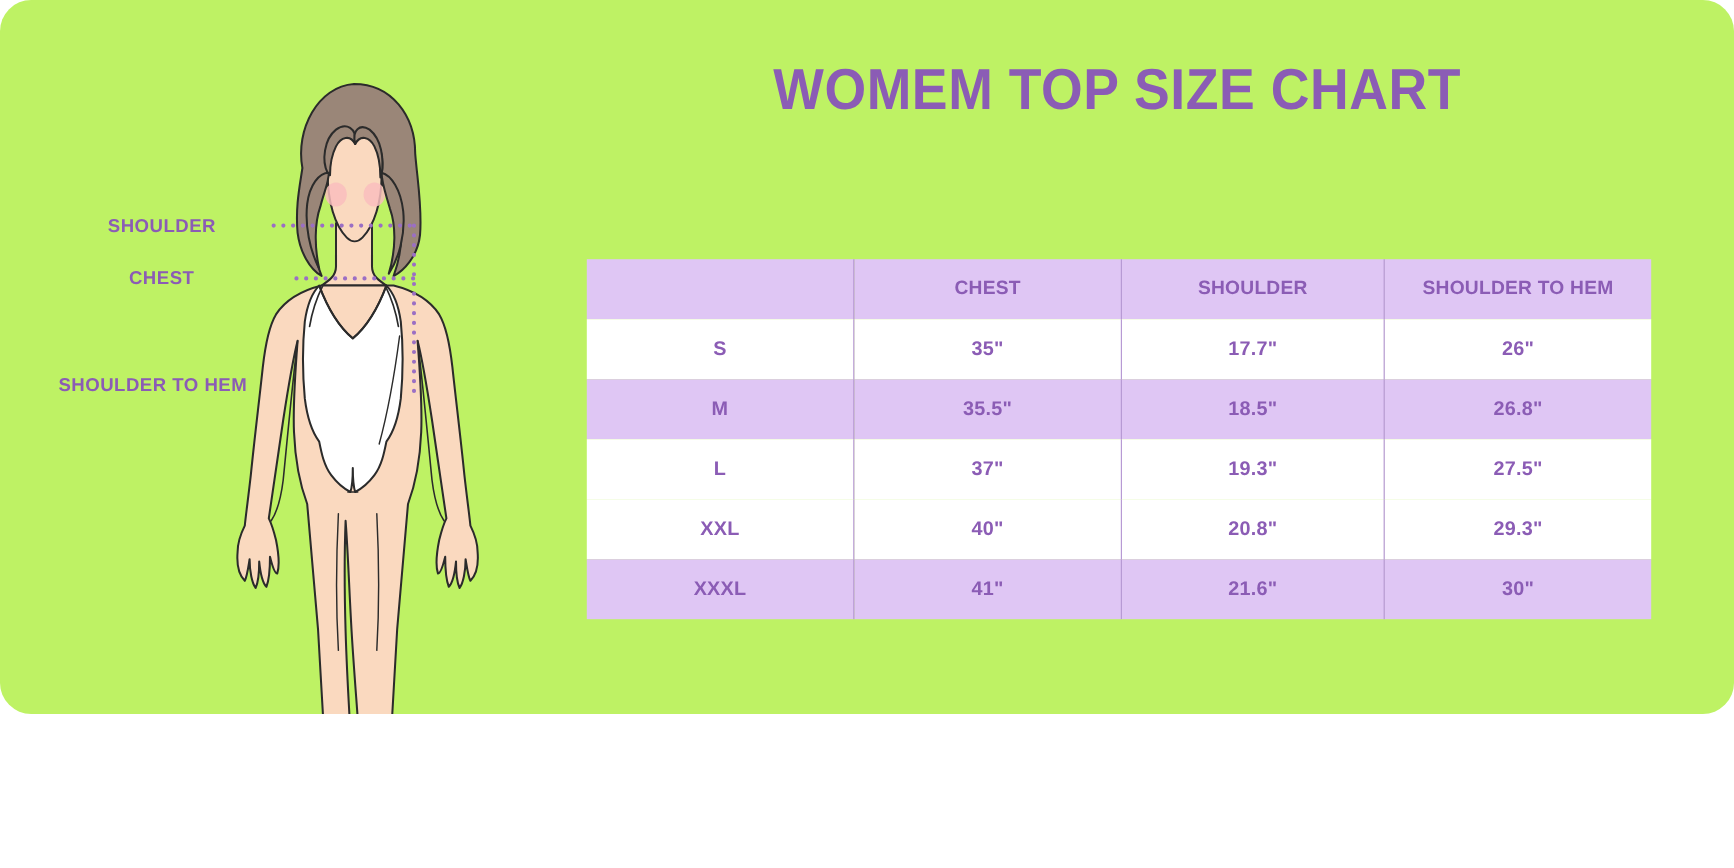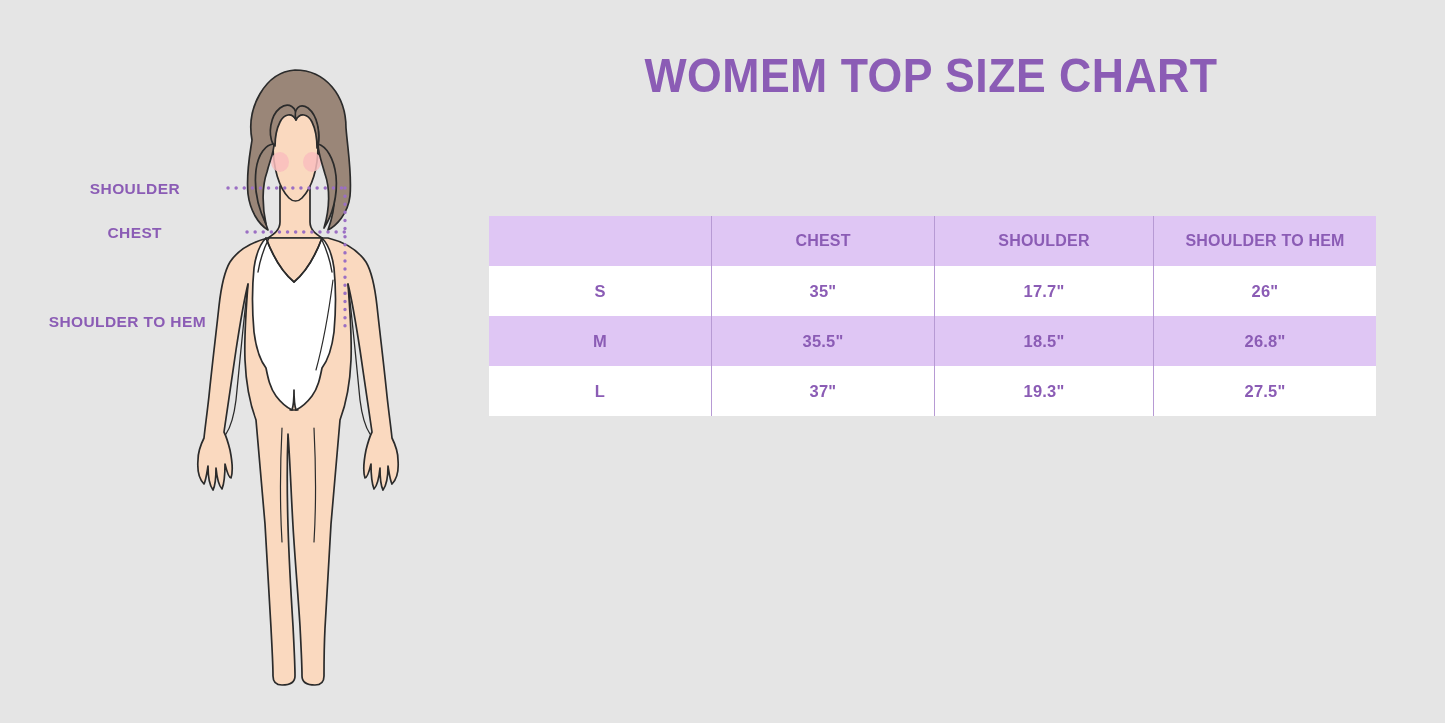--- a/index.html
+++ b/index.html
@@ -6,23 +6,24 @@
     margin: 0;
     padding: 0;
     background: #ffffff;
   }
   body {
     font-family: "Liberation Sans", sans-serif;
   }
   #page {
     position: relative;
     width: 1445px;
-    height: 723px;
-    background: #e5e5e5;
+    height: 595px;
+    background: #bef264;
     overflow: hidden;
+    border-radius: 26px;
   }
 
   
   #chart-title {
     position: absolute;
     left: 489px;
     top: 48px;
     width: 884px;
     text-align: center;
     font-family: "Liberation Sans", sans-serif;
@@ -279,16 +280,28 @@
         <td>35.5"</td>
         <td>18.5"</td>
         <td>26.8"</td>
       </tr>
       <tr class="row-plain">
         <td>L</td>
         <td>37"</td>
         <td>19.3"</td>
         <td>27.5"</td>
       </tr>
+      <tr class="row-plain">
+        <td>XXL</td>
+        <td>40"</td>
+        <td>20.8"</td>
+        <td>29.3"</td>
+      </tr>
+      <tr class="row-shaded">
+        <td>XXXL</td>
+        <td>41"</td>
+        <td>21.6"</td>
+        <td>30"</td>
+      </tr>
     </tbody>
   </table>
 
 </div>
 
 </body></html>

